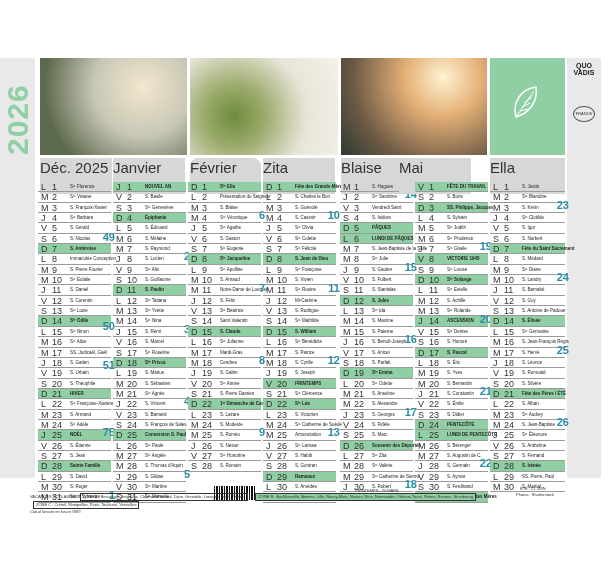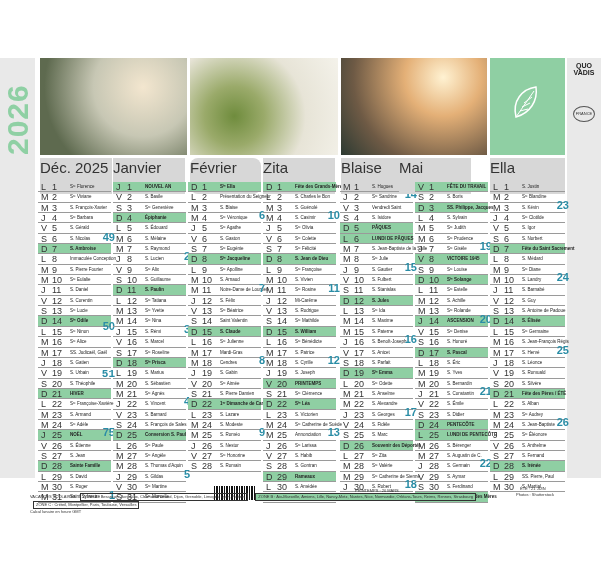--- a/index.html
+++ b/index.html
@@ -203,21 +203,21 @@
           <span class="dn">30</span>
           <span class="nm">S. Roger</span>
         </div>
         <div class="row">
           <span class="dw">M</span>
           <span class="dn">31</span>
           <span class="nm">Saint Sylvestre</span>
         </div>
         <div class="wk" style="right: -4px; top: 49px;">49</div>
         <div class="wk" style="right: -4px; top: 94px; margin-top: 44px;">50</div>
-        <div class="wk" style="right: -4px; top: 186px; font-family: Liberation Mono, monospace;">51</div>
+        <div class="wk" style="right: -4px; top: 177px;">51</div>
         <div class="wk" style="right: -4px; top: 244.4px;">75</div>
         <div class="wk" style="right: -4px; top: 306.5px;">1</div>
       </div>
       <div class="mhead" style="left: 113px; width: 72px;">Janvier</div>
       <div class="col" style="left: 113px; width: 73px;">
         <div class="row sun hol">
           <span class="dw">J</span>
           <span class="dn">1</span>
           <span class="nm">NOUVEL AN</span>
         </div>

